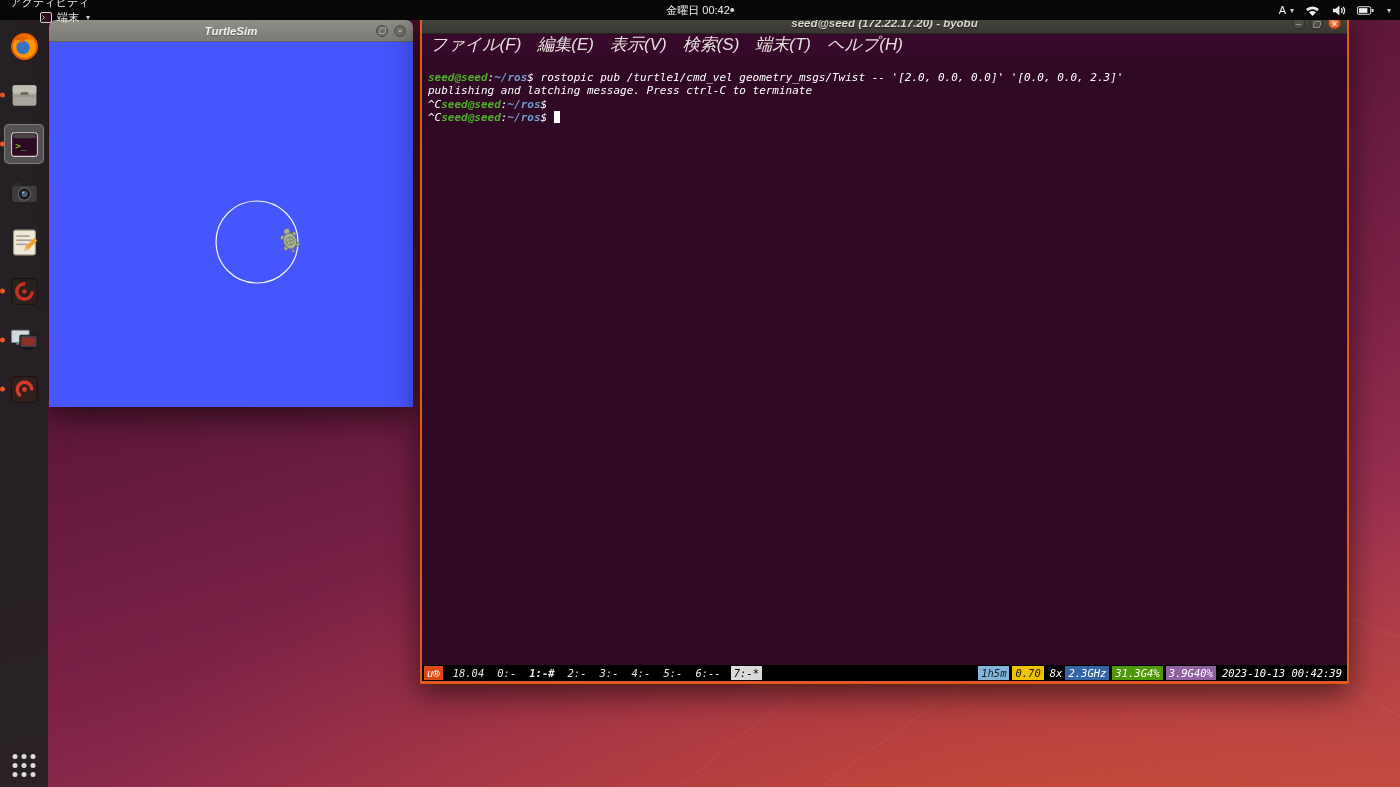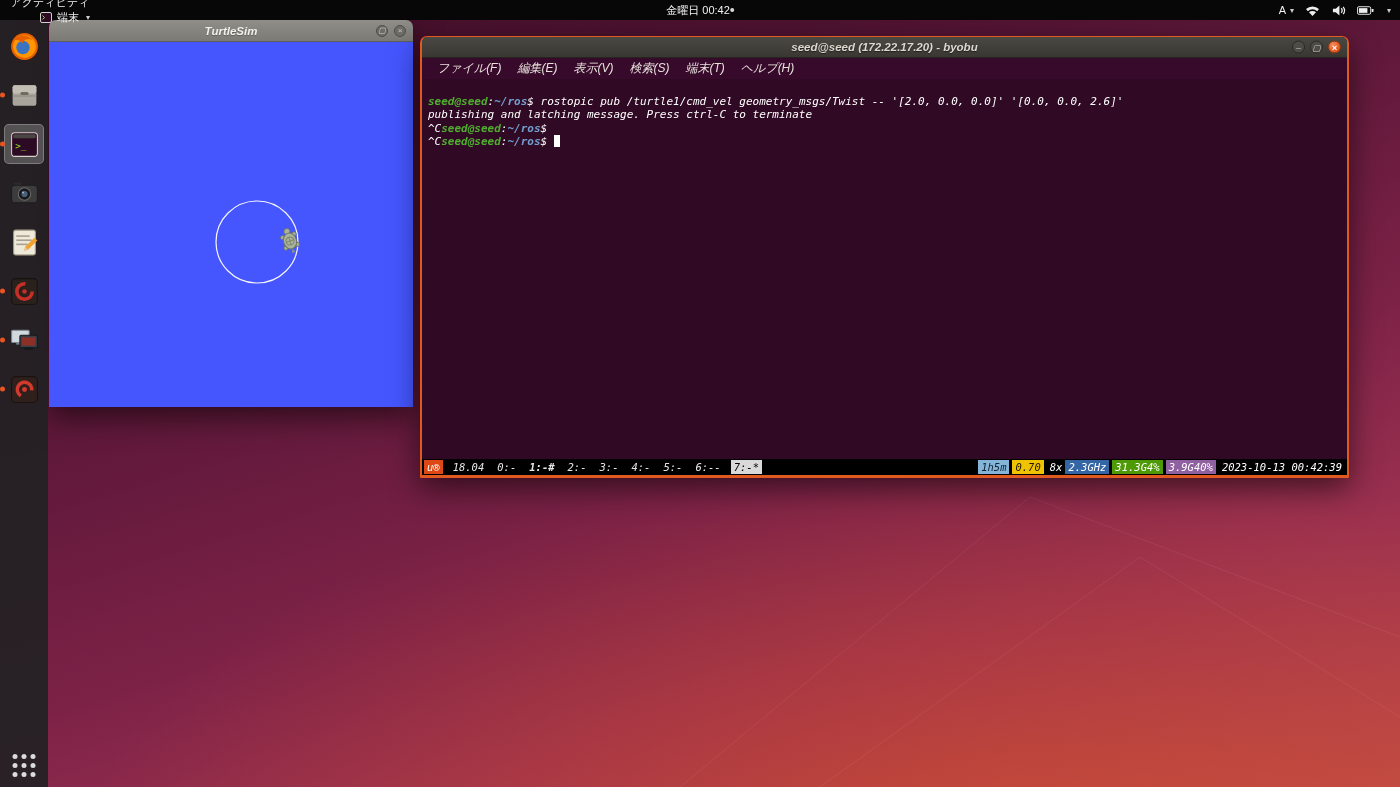--- a/index.html
+++ b/index.html
@@ -57,38 +57,38 @@
     background:linear-gradient(#908e89, #7c7a75); border-bottom:1px solid #5f5d58;
     display:flex; align-items:center; justify-content:center;
   }
   .ts-title { font-size:11.5px; font-weight:700; color:#f1f0ec; text-shadow:0 1px 1px rgba(0,0,0,0.25); }
   .ts-buttons { position:absolute; right:7px; top:50%; transform:translateY(-50%); display:flex; gap:6px; }
   .ts-btn { width:12px; height:12px; border-radius:50%; background:#6e6c67; border:1px solid #504e4a; color:#cfcdc8; font-size:8px; line-height:10px; text-align:center; }
   .ts-canvas { position:relative; width:364px; height:365px; background:var(--turtlesim-blue,#4556ff); overflow:hidden; }
 
   
   .terminal {
-    left:420px; top:36px; width:929px; height:442px; z-index:20;
+    left:420px; top:12px; width:929px; height:672px; z-index:20;
     background:var(--terminal-bg,#300a24);
     border:2px solid var(--accent-orange,#e0591f); border-top-width:1px; border-bottom-width:3px;
     border-radius:7px 7px 1px 1px;
   }
   .term-titlebar {
     height:21px; border-radius:5px 5px 0 0; position:relative;
     background:linear-gradient(#4a4843, #393732); border-bottom:1px solid #26241f;
     display:flex; align-items:center; justify-content:center;
   }
   .term-title { font-size:11.5px; font-weight:700; color:#dcd8d0; text-shadow:0 1px 1px rgba(0,0,0,0.5); }
   .wm-buttons { position:absolute; right:6px; top:50%; transform:translateY(-50%); display:flex; gap:5px; }
   .wm-btn { width:13px; height:13px; border-radius:50%; font-size:9px; line-height:12px; text-align:center; }
   .wm-min, .wm-max { background:#4e4c46; border:1px solid #2b2925; color:#c9c5bd; }
   .wm-close { background:radial-gradient(circle at 35% 30%, #f58b5a, #e0551f 70%); border:1px solid #903912; color:#fff; font-weight:700; }
   .term-menubar {
-    height:21px; background:#37092b; display:flex; align-items:center; padding:0 7px;
-    color:#e8e2dc; font-size:12px;
+    height:21px; background:#37092b; display:flex; align-items:center; padding:0 0;
+    color:#e8e2dc; font-size:17px;
   }
   .menu-item { padding:2px 8px; border-radius:2px; }
   .term-screen {
     position:absolute; left:0; right:0; top:42px; bottom:16px;
     padding:3px 6px; overflow:hidden;
     font-family:"DejaVu Sans Mono", monospace; font-size:11px; line-height:13.2px; color:#ffffff;
   }
   .term-line { white-space:pre; }
   .t-user { color:var(--prompt-user-green,#4fae2f); font-weight:700; }
   .t-path { color:var(--prompt-path-blue,#729fcf); font-weight:700; }
@@ -304,21 +304,21 @@
     <div class="term-menubar">
         <span class="menu-item">ファイル(F)</span>
         <span class="menu-item">編集(E)</span>
         <span class="menu-item">表示(V)</span>
         <span class="menu-item">検索(S)</span>
         <span class="menu-item">端末(T)</span>
         <span class="menu-item">ヘルプ(H)</span>
       </div>
     <div class="term-screen">
         <div class="term-line">&nbsp;</div>
-        <div class="term-line"><span class="t-user">seed@seed</span><span class="t-out">:</span><span class="t-path">~/ros</span><span class="t-out">$ </span><span class="t-out">rostopic pub /turtle1/cmd_vel geometry_msgs/Twist -- '[2.0, 0.0, 0.0]' '[0.0, 0.0, 2.6]'</span></div>
+        <div class="term-line"><span class="t-user">seed@seed</span><span class="t-out">:</span><span class="t-path">~/ros</span><span class="t-out">$ </span><span class="t-out">rostopic pub /turtle1/cmd_vel geometry_msgs/Twist -- '[2.0, 0.0, 0.0]' '[0.0, 0.0, 2.3]'</span></div>
         <div class="term-line"><span class="t-out">publishing and latching message. Press ctrl-C to terminate</span></div>
         <div class="term-line"><span class="t-out">^C</span><span class="t-user">seed@seed</span><span class="t-out">:</span><span class="t-path">~/ros</span><span class="t-out">$ </span></div>
         <div class="term-line"><span class="t-out">^C</span><span class="t-user">seed@seed</span><span class="t-out">:</span><span class="t-path">~/ros</span><span class="t-out">$ </span><span class="t-cursor"></span></div>
       </div>
     <div class="byobu">
       <div class="byobu-left"><span class="byobu-seg" style="background: rgb(221, 72, 20); color: rgb(255, 255, 255);">u®</span><span class="byobu-seg">18.04</span><span class="byobu-seg">0:-</span><span class="byobu-seg" style="font-weight: 700;">1:-#</span><span class="byobu-seg">2:-</span><span class="byobu-seg">3:-</span><span class="byobu-seg">4:-</span><span class="byobu-seg">5:-</span><span class="byobu-seg">6:--</span><span class="byobu-seg" style="background: rgb(217, 217, 217); color: rgb(0, 0, 0);">7:-*</span></div>
       <div class="byobu-right"><span class="byobu-seg" style="background: rgb(132, 181, 217); color: rgb(16, 36, 48); margin-left: 3px;">1h5m</span><span class="byobu-seg" style="background: rgb(240, 195, 0); color: rgb(31, 25, 0); margin-left: 3px;">0.70</span><span class="byobu-seg" style="color: rgb(255, 255, 255); margin-left: 3px;">8x</span><span class="byobu-seg" style="background: rgb(52, 101, 164); color: rgb(255, 255, 255); margin-left: 0px;">2.3GHz</span><span class="byobu-seg" style="background: rgb(78, 154, 6); color: rgb(255, 255, 255); margin-left: 3px;">31.3G4%</span><span class="byobu-seg" style="background: rgb(144, 97, 160); color: rgb(255, 255, 255); margin-left: 3px;">3.9G40%</span><span class="byobu-seg" style="color: rgb(255, 255, 255); margin-left: 3px;">2023-10-13 00:42:39</span></div>
     </div>
   </section>
 

